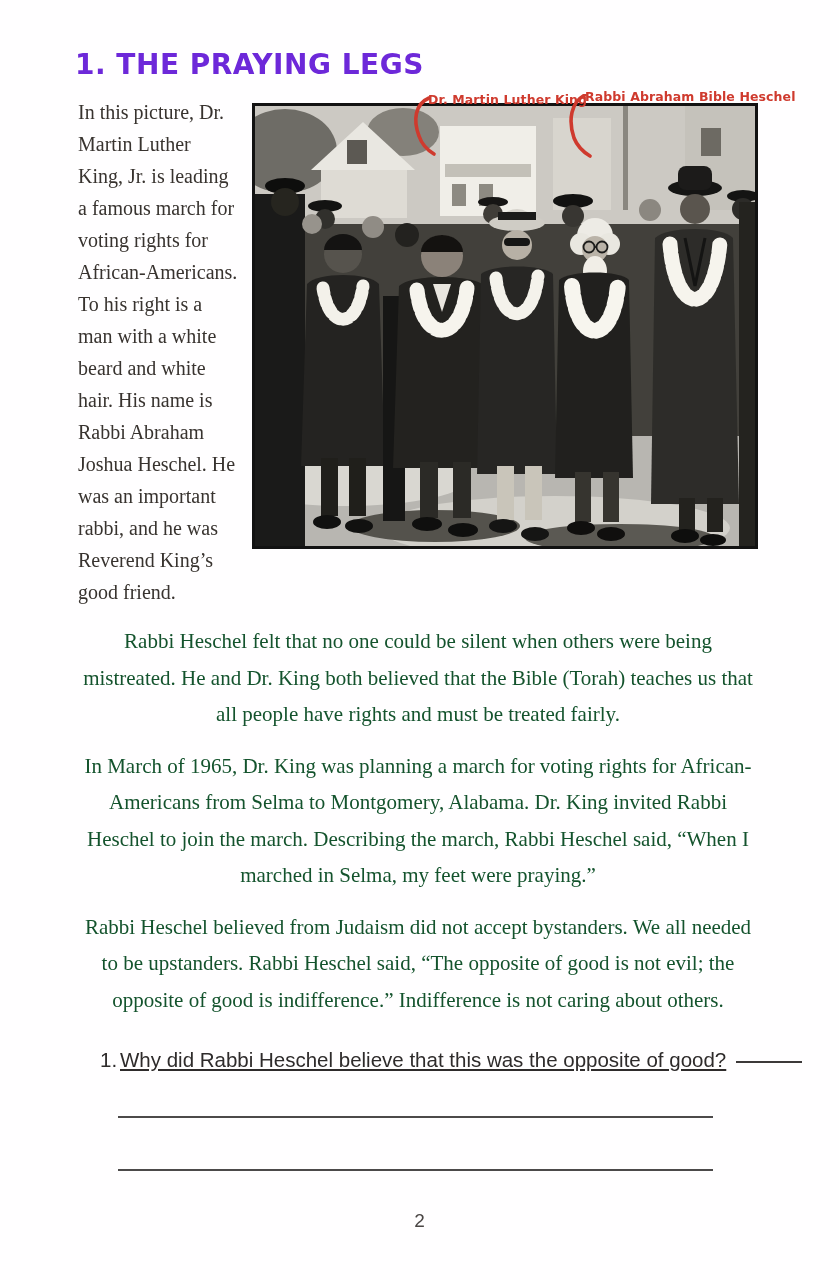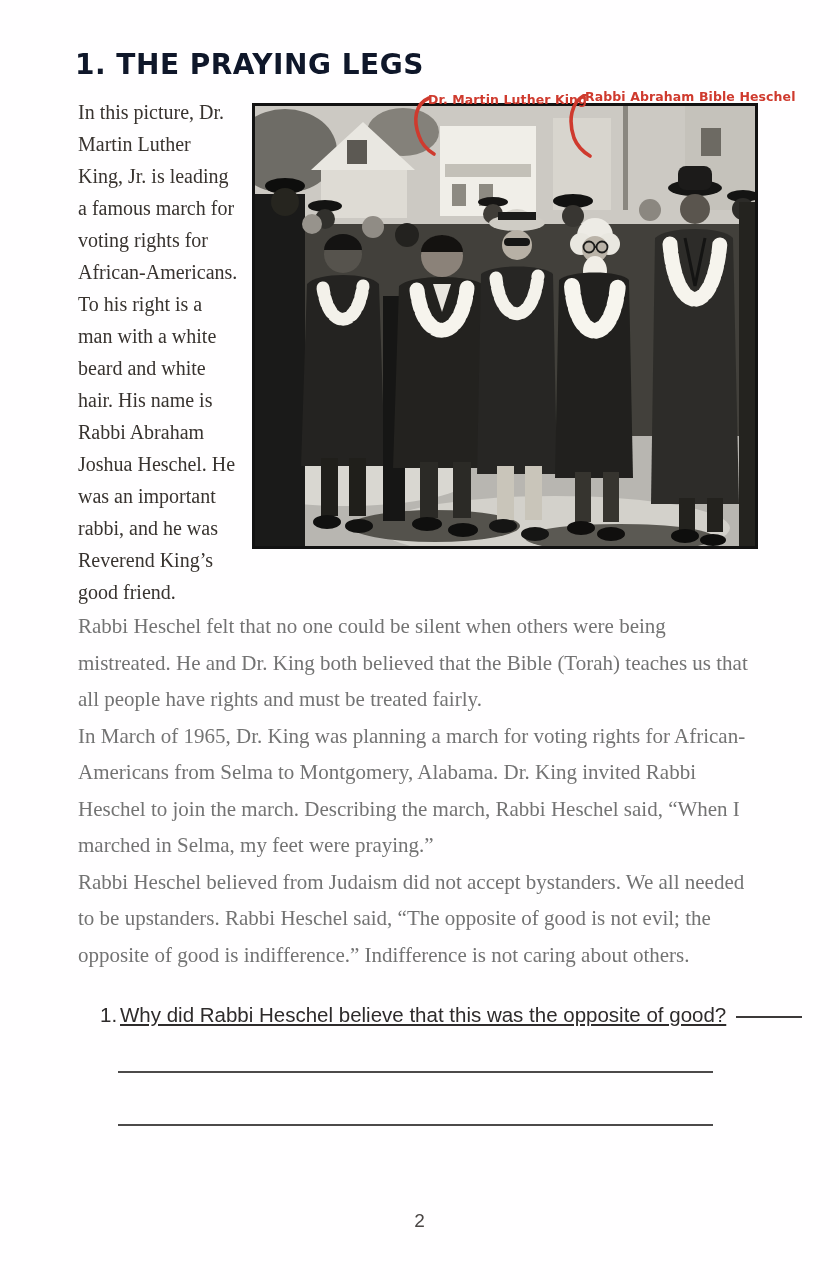--- a/index.html
+++ b/index.html
@@ -13,21 +13,21 @@
     font-family: "Liberation Serif", serif;
   }
   .title {
     position: absolute;
     left: 75px;
     top: 48px;
     font-family: "DejaVu Sans", sans-serif;
     font-weight: 800;
     font-size: 28px;
     letter-spacing: 0.5px;
-    color: #0f172a;
+    color: #6d28d9;
     text-transform: uppercase;
   }
   
   .annot {
     position: absolute;
     font-family: "DejaVu Sans", sans-serif;
     font-weight: 700;
     font-size: 12.5px;
     letter-spacing: 0.1px;
     color: #cf३a2e;
@@ -62,24 +62,26 @@
     border: 3px solid #121212;
     background: #bdbbb6;
   }
   .photo-frame svg { display: block; width: 100%; height: 100%; }
   .wrap-paragraph {
     font-size: 20px;
     line-height: 32px;
     color: #38332f;
   }
   .para {
+    margin-top: 15px;
     font-size: 21px;
     line-height: 36.5px;
-    color: #737373;
+    color: #14532d;
     max-width: 680px;
+    text-align: center;
   }
   .question-row {
     margin-top: 30px;
     padding-left: 22px;
     display: flex;
     align-items: baseline;
     font-family: "Liberation Sans", sans-serif;
     font-size: 20.5px;
     color: #2e2b2b;
   }

